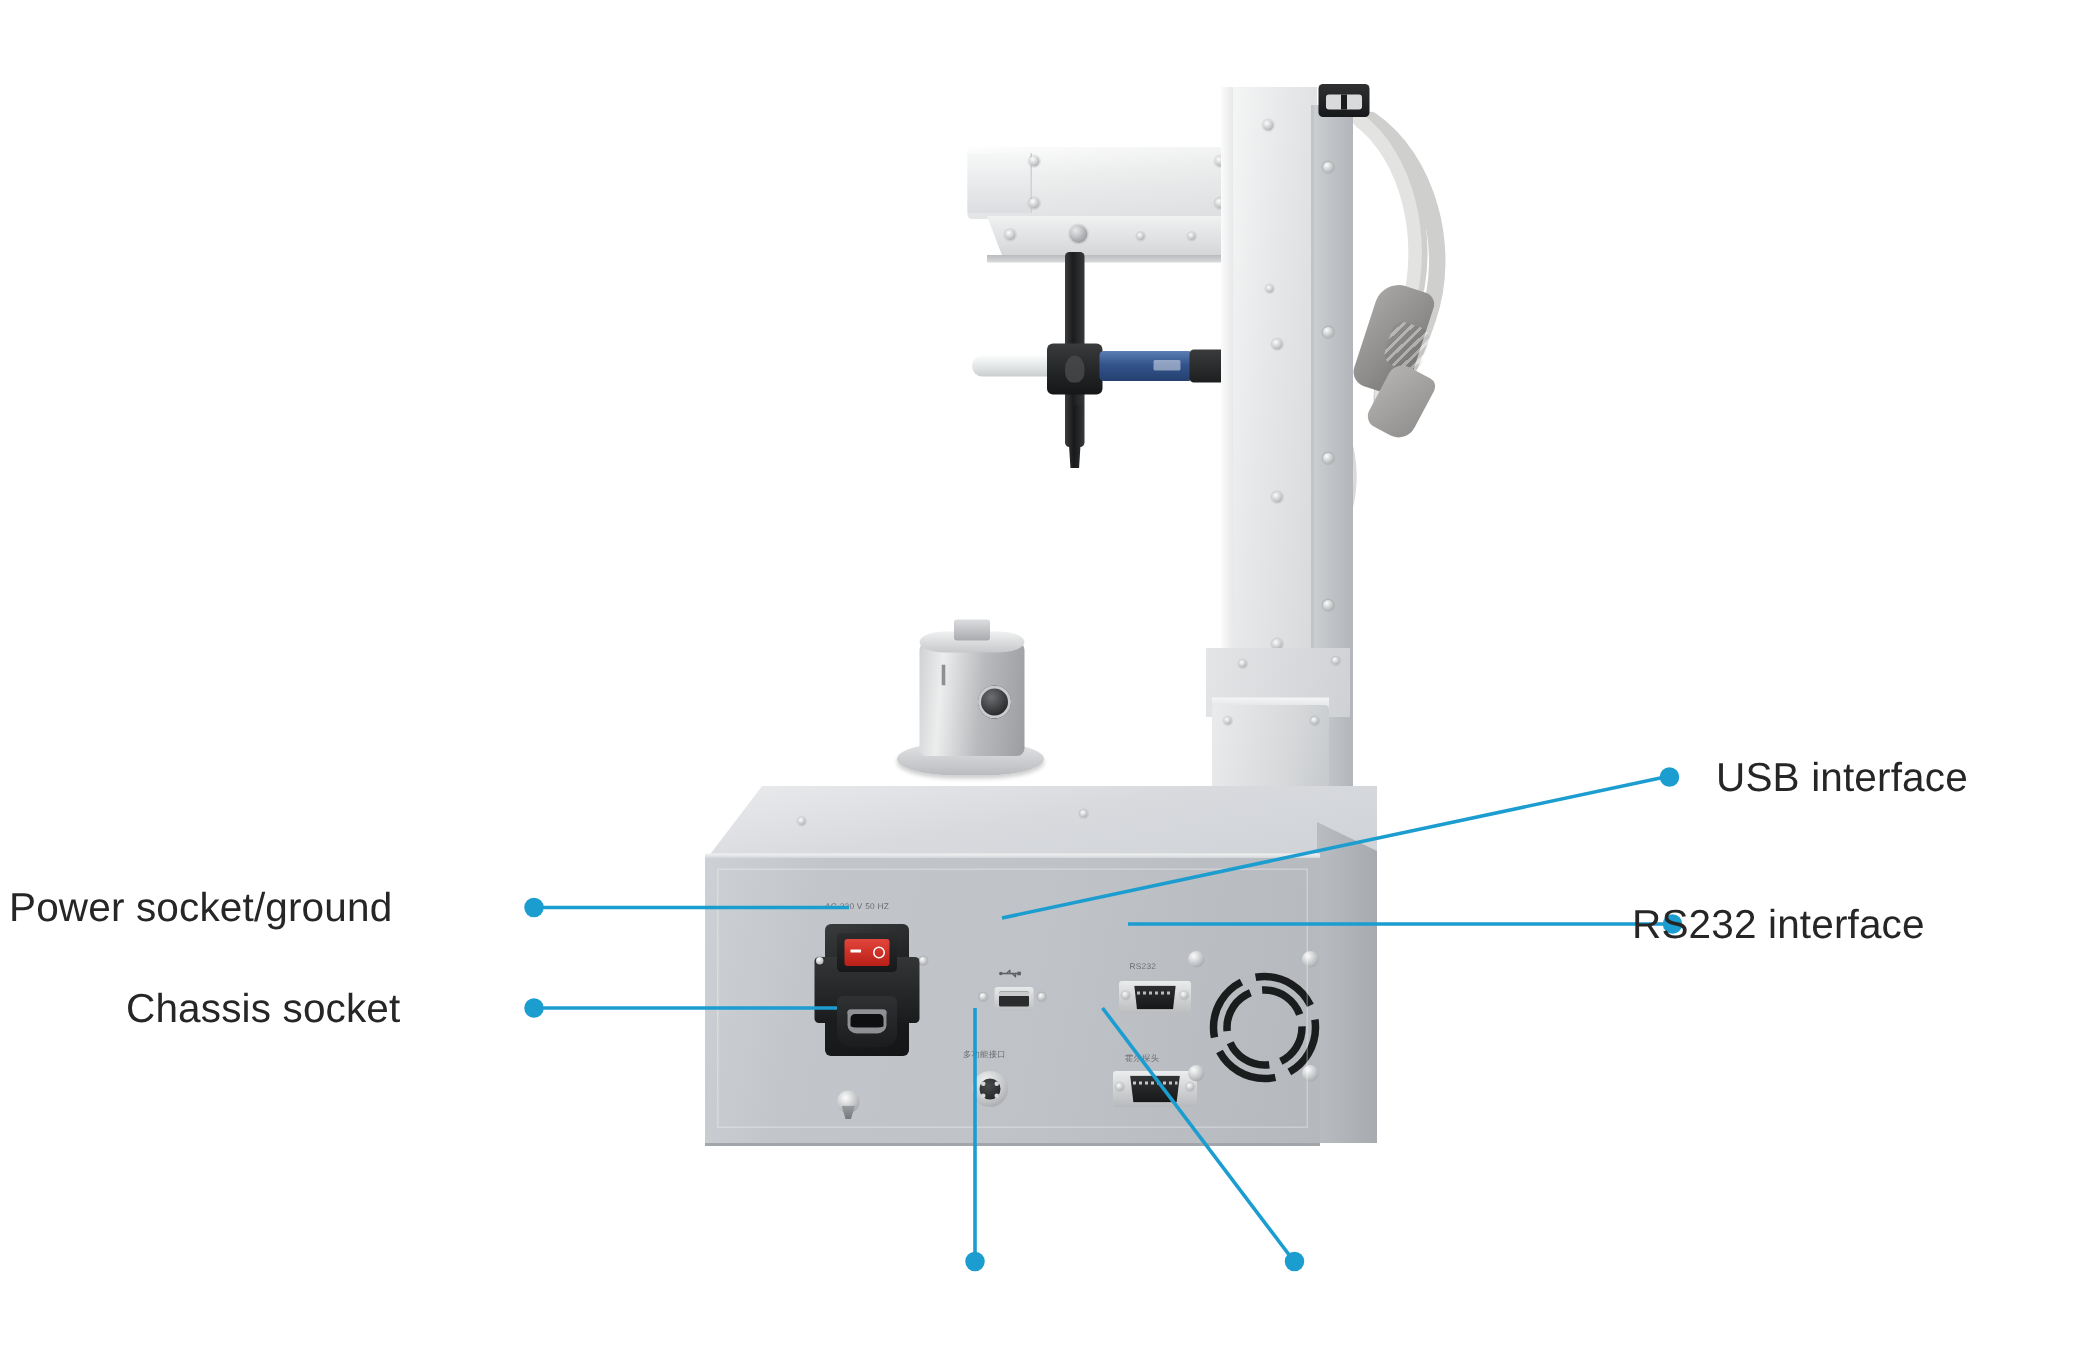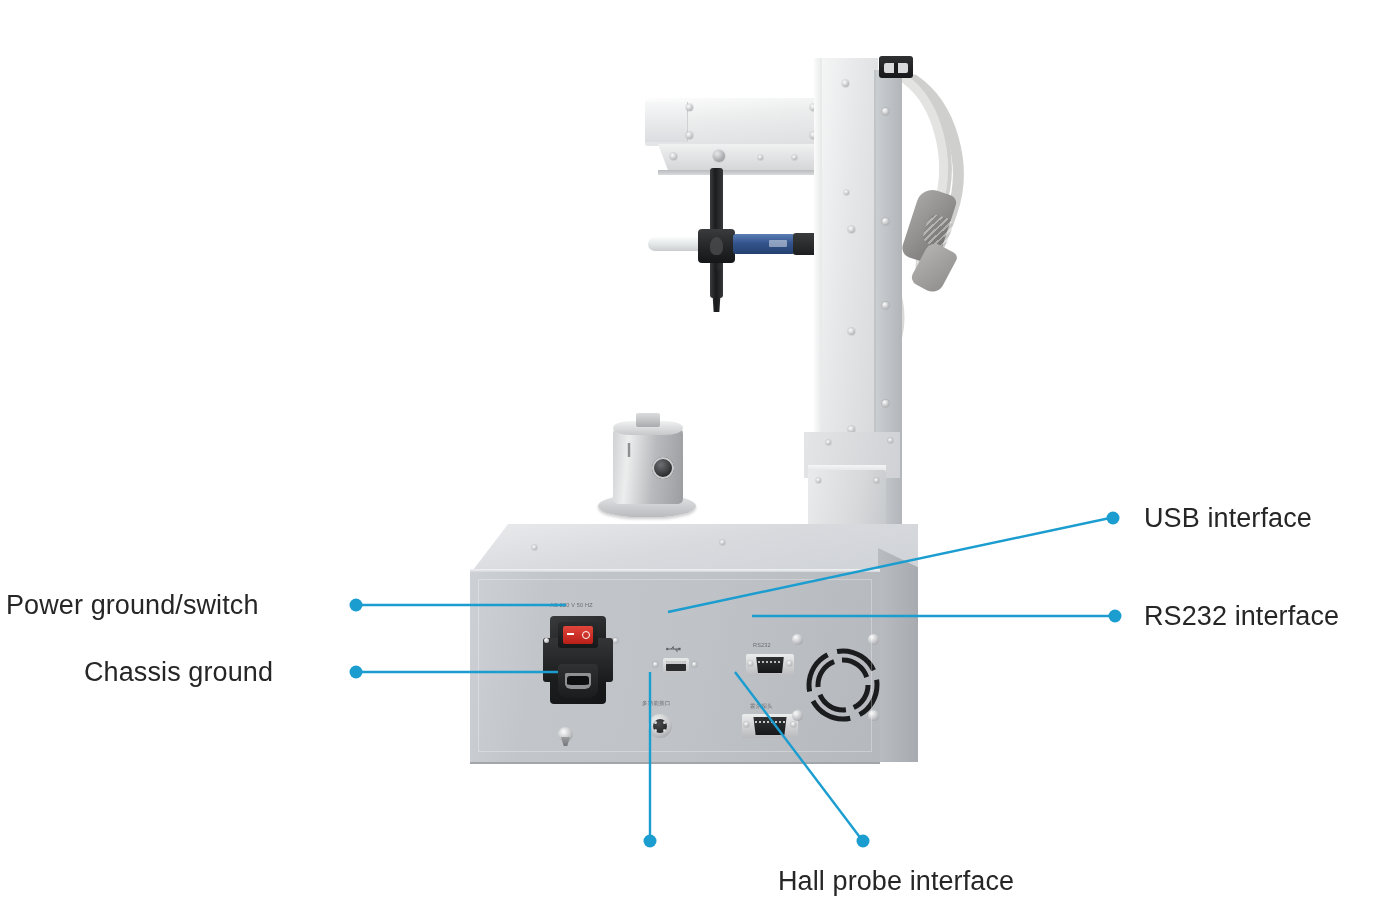--- a/index.html
+++ b/index.html
@@ -371,24 +371,23 @@
     <g fill="#1b9dd0">
       <circle cx="356" cy="605" r="6.5"></circle>
       <circle cx="356" cy="672" r="6.5"></circle>
       <circle cx="1113" cy="518" r="6.5"></circle>
       <circle cx="1115" cy="616" r="6.5"></circle>
       <circle cx="650" cy="841" r="6.5"></circle>
       <circle cx="863" cy="841" r="6.5"></circle>
     </g>
   </svg>
 
-  <div class="callout" style="left:6px;top:592px;">Power ground/switch</div>
-
-  <div class="callout" style="left:84px;top:659px;">Chassis ground</div>
+  <div class="callout" style="left:6px;top:592px;">Power socket/ground</div>
+
+  <div class="callout" style="left:84px;top:659px;">Chassis socket</div>
 
   <div class="callout" style="left:1144px;top:505px;">USB interface</div>
 
-  <div class="callout" style="left:1144px;top:603px;">RS232 interface</div>
-
-
-  <div class="callout" style="left:778px;top:868px;">Hall probe interface</div>
+  <div class="callout" style="left:1088px;top:603px;">RS232 interface</div>
+
+
 
 </div>
 
 </body></html>

